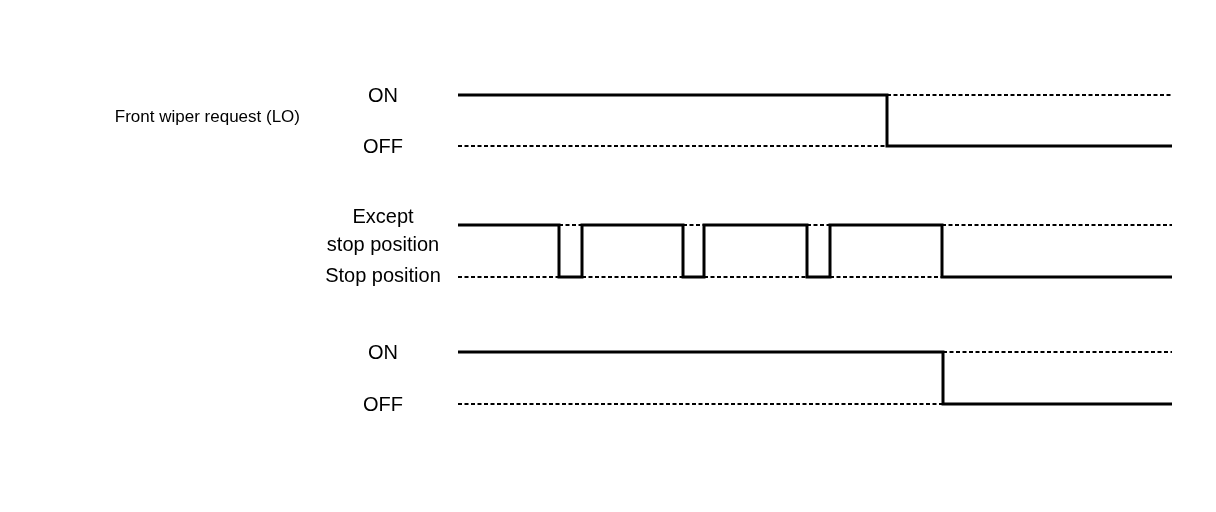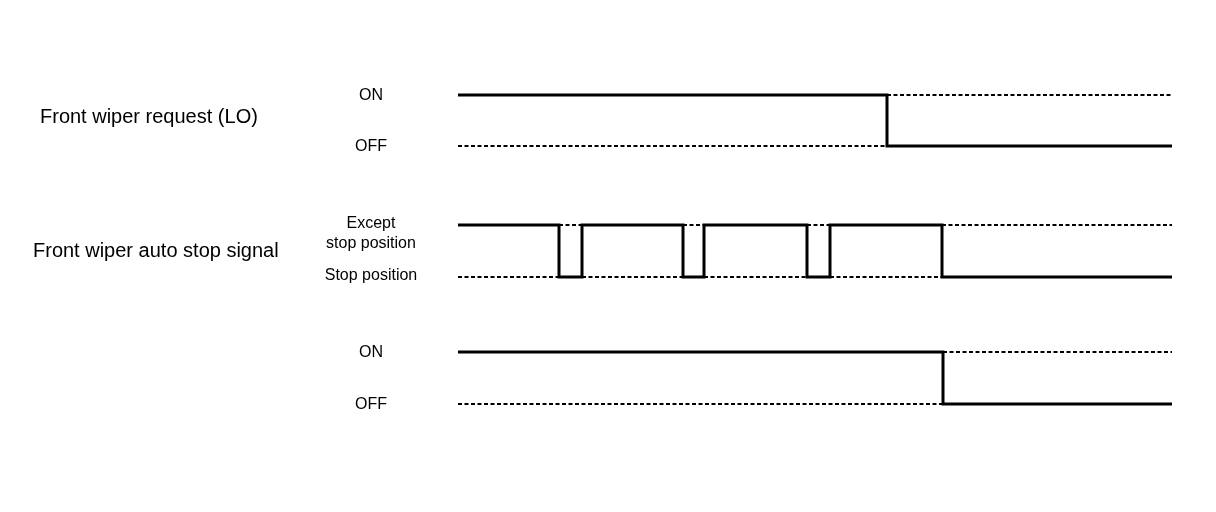--- a/index.html
+++ b/index.html
@@ -31,40 +31,40 @@
   }
   .wave-svg .dashed {
     fill: none;
     stroke: var(--line, #000000);
     stroke-width: 2;
     stroke-dasharray: 4 2.5;
   }
   .sig-label {
     position: absolute;
     width: 260px;
-    text-align: left;
-    font-size: 20px;
+    text-align: right;
+    font-size: 17px;
     line-height: 19px;
     white-space: nowrap;
   }
   .sig-label.s1 { left: 40px; top: 107px; }
   .sig-label.s2 { left: 33px; top: 241px; }
   .sig-label.s3 { left: 40px; top: 369px; }
   .lvl-label {
     position: absolute;
-    left: 296px;
+    left: 308px;
     width: 150px;
     text-align: center;
-    font-size: 16px;
+    font-size: 20px;
     line-height: 18px;
     white-space: pre-line;
   }
   .lvl-label.s1-high { top: 86px; }
   .lvl-label.s1-low  { top: 137px; }
-  .lvl-label.s2-high { top: 202px; line-height: 20px; margin-top: 11px; }
+  .lvl-label.s2-high { top: 202px; line-height: 28px; }
   .lvl-label.s2-low  { top: 266px; }
   .lvl-label.s3-high { top: 343px; }
   .lvl-label.s3-low  { top: 395px; }
 </style>
 </head>
 <body>
 
 <div class="stage">
   <svg id="wave-svg" class="wave-svg" viewBox="0 0 1216 512">
       <line x1="458" x2="887" y1="146" y2="146" class="dashed"></line>
@@ -81,20 +81,19 @@
       <path d="M 458 225 L 559 225 L 559 277 L 582 277 L 582 225 L 683 225 L 683 277 L 704 277 L 704 225 L 807 225 L 807 277 L 830 277 L 830 225 L 942 225 L 942 277 L 1172 277" class="solid"></path>
       <line x1="458" x2="943" y1="404" y2="404" class="dashed"></line>
       <line x1="943" x2="1172" y1="352" y2="352" class="dashed"></line>
       <path d="M 458 352 L 943 352 L 943 404 L 1172 404" class="solid"></path>
     </svg>
 
   <div class="sig-label s1">Front wiper request (LO)</div>
   <div class="lvl-label s1-high">ON</div>
   <div class="lvl-label s1-low">OFF</div>
 
-  <div class="sig-label s2">Front wiper auto stop signal</div>
   <div class="lvl-label s2-high">Except
 stop position</div>
   <div class="lvl-label s2-low">Stop position</div>
 
   <div class="lvl-label s3-high">ON</div>
   <div class="lvl-label s3-low">OFF</div>
 </div>
 
 </body></html>

